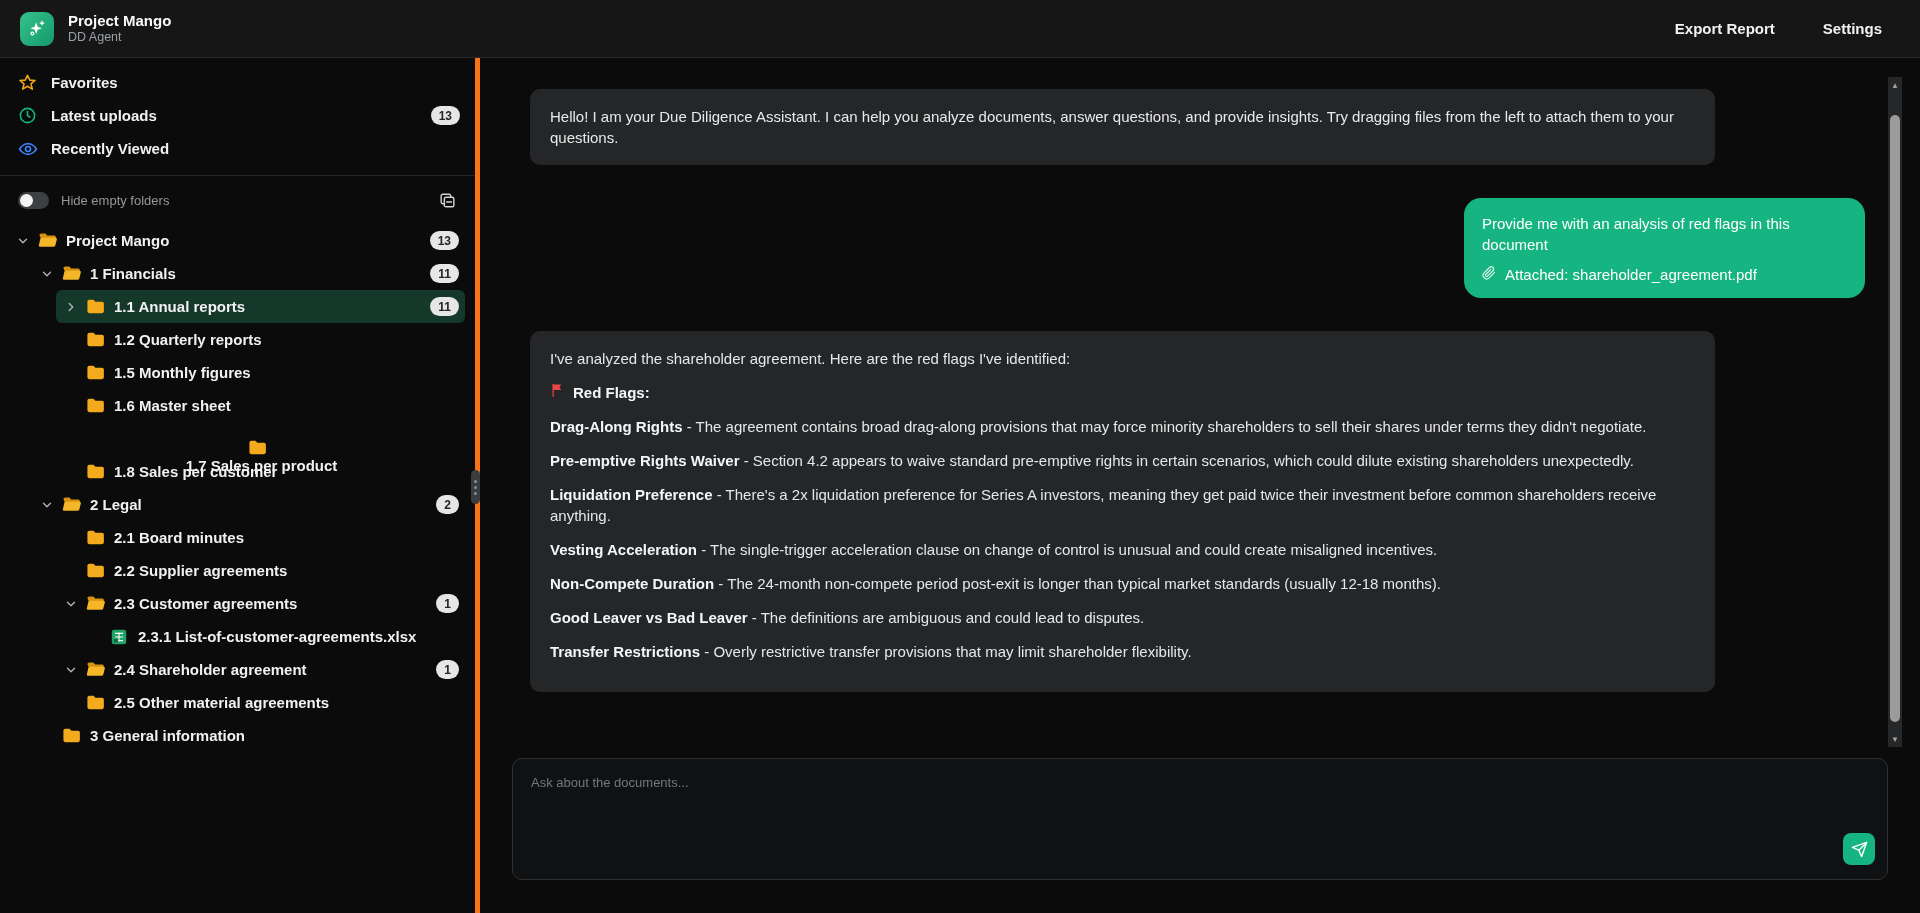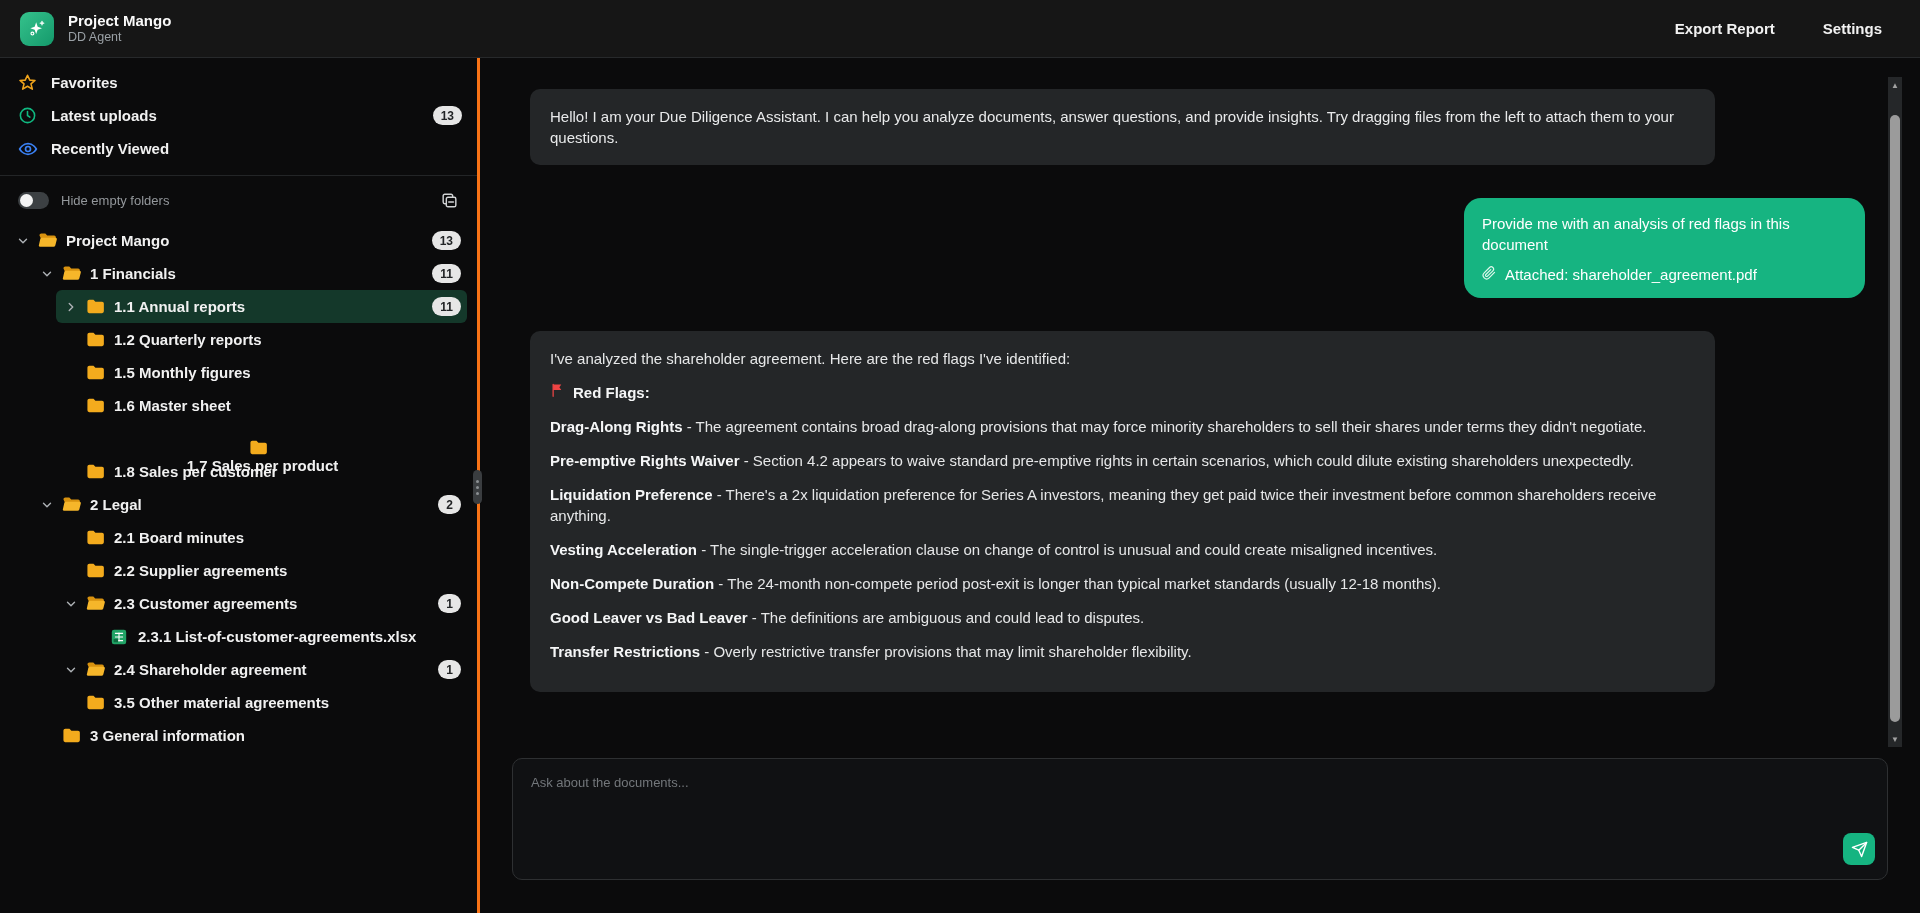--- a/index.html
+++ b/index.html
@@ -14,21 +14,21 @@
     display:flex; align-items:center; justify-content:center; flex:0 0 auto; }
   .title-block { margin-left:14px; }
   .app-title { font-size:15px; font-weight:700; color:#fafafa; line-height:18px; }
   .app-subtitle { font-size:12.5px; color:#9aa0a5; line-height:15px; }
   .header-spacer { flex:1; }
   .header-btn { font-size:15px; font-weight:700; color:#f2f2f2; background:none; border:none;
     cursor:pointer; margin-left:48px; font-family:inherit; }
 
   
   .sidebar { position:absolute; top:58px; left:0; width:480px; bottom:0; background:#0b0b0c;
-    border-right:3px solid #f97316; }
+    border-right:5px solid #f97316; }
   .quick-links { padding-top:8px; }
   .quick-row { height:33px; display:flex; align-items:center; padding:0 15px 0 18px; cursor:pointer; }
   .quick-row .qicon { width:20px; height:20px; margin-right:13px; display:flex; align-items:center; }
   .quick-row .qlabel { font-size:15px; font-weight:700; color:#f1f1f1; }
   .badge { margin-left:auto; background:#e6e6e6; color:#222426; font-size:12px; font-weight:700;
     border-radius:999px; padding:2.5px 8px; min-width:14px; text-align:center; line-height:14px; }
   .side-divider { border-top:1px solid #232527; margin-top:10px; }
   .toggle-row { height:32px; margin-top:8px; display:flex; align-items:center; padding:0 18px; }
   .switch { width:31px; height:17px; border-radius:999px; background:#3c4043; position:relative; cursor:pointer; flex:0 0 auto; }
   .switch .knob { position:absolute; left:2px; top:2px; width:13px; height:13px; border-radius:50%; background:#f4f4f4; }
@@ -308,21 +308,21 @@
           <span class="tlabel">2.4 Shareholder agreement</span>
           <span class="badge">1</span>
         </div>
         <div class="tree-row" style="margin-left: 56px;">
           <span class="chev"></span>
           <span class="ticon">
             <svg width="19" height="19" viewBox="0 0 20 20">
               <path fill="#f3ab1d" d="M1.5 4.8a2 2 0 0 1 2-2h4.4l2 2.2h7a1.9 1.9 0 0 1 1.9 1.9v8.2a1.9 1.9 0 0 1-1.9 1.9H3.4a1.9 1.9 0 0 1-1.9-1.9z"></path>
             </svg>
           </span>
-          <span class="tlabel">3.5 Other material agreements</span>
+          <span class="tlabel">2.5 Other material agreements</span>
         </div>
         <div class="tree-row" style="margin-left: 32px;">
           <span class="chev"></span>
           <span class="ticon">
             <svg width="19" height="19" viewBox="0 0 20 20">
               <path fill="#f3ab1d" d="M1.5 4.8a2 2 0 0 1 2-2h4.4l2 2.2h7a1.9 1.9 0 0 1 1.9 1.9v8.2a1.9 1.9 0 0 1-1.9 1.9H3.4a1.9 1.9 0 0 1-1.9-1.9z"></path>
             </svg>
           </span>
           <span class="tlabel">3 General information</span>
         </div>

